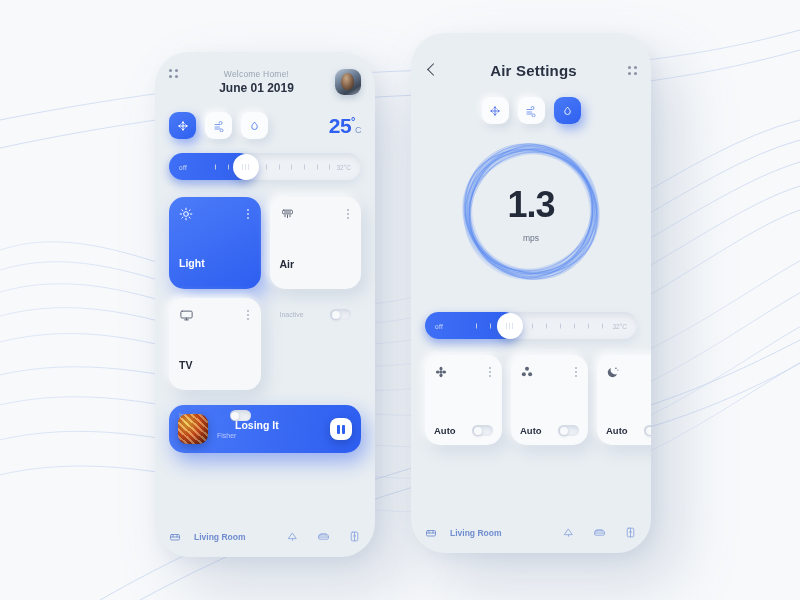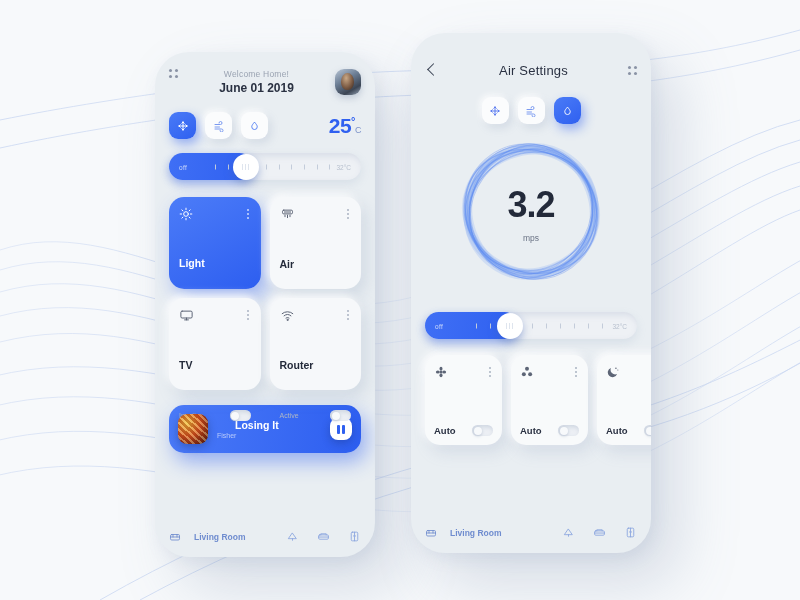--- a/index.html
+++ b/index.html
@@ -35,21 +35,21 @@
             box-shadow: 0 3px 7px rgba(110,130,160,.35); position: relative; }
   .avatar::after { content:""; position:absolute; left:6px; top:4px; width:13px; height:17px;
             border-radius:50% 50% 44% 44%;
             background: radial-gradient(ellipse at 40% 30%, #c9a886 0%, #7d5c45 55%, #33241d 100%); }
 
   
   .hdr2 { display:flex; align-items:center; justify-content:space-between; padding-top:22px; height:52px; }
   .chev { width:14px; height:14px; position:relative; }
   .chev::before { content:""; position:absolute; left:4px; top:2px; width:8px; height:8px;
      border-left:1.6px solid #3a4254; border-bottom:1.6px solid #3a4254; transform: rotate(45deg); }
-  .title2 { font-size: 13px; font-weight: normal; color: #2a3142; letter-spacing: .2px; }
+  .title2 { font-size: 15px; font-weight: bold; color: #2a3142; letter-spacing: .2px; }
 
   
   .modes { display: flex; gap: 9px; margin-top: 8px; align-items: center; }
   .modes.center { justify-content: center; margin-top: 12px; }
   .mbtn { width: 27px; height: 27px; border-radius: 9px; background: #fbfcfd;
           display: flex; align-items: center; justify-content: center;
           box-shadow: 3px 4px 9px rgba(130,150,180,.22), -2px -2px 6px rgba(255,255,255,.9); }
   .mbtn.on { background: linear-gradient(145deg,#4a7bf7,#2f60f0);
              box-shadow: 3px 5px 11px rgba(47,96,240,.45); }
   .temp { margin-left: auto; font-size: 21px; font-weight: bold; color: #2f60f0; letter-spacing: -.5px; }
@@ -289,40 +289,20 @@
         </div>
         <div class="name">TV</div>
         <div class="foot">
           <div class="status">Inactive</div>
           <div class="toggle">
                 <i></i>
               </div>
         </div>
       </div>
 
-      <div class="card">
-        <div class="top">
-          <svg width="15" height="15" viewBox="0 0 24 24" fill="none" stroke="#5d6576" stroke-width="1.6" stroke-linecap="round">
-            <path d="M3.5 9a13 13 0 0 1 17 0M6.5 12.5a8.5 8.5 0 0 1 11 0M9.5 16a4 4 0 0 1 5 0"></path>
-                <circle cx="12" cy="19" r="1"></circle>
-          </svg>
-          <div class="kebab">
-                <i></i>
-                <i></i>
-                <i></i>
-              </div>
-        </div>
-        <div class="name">Router</div>
-        <div class="foot">
-          <div class="status">Active</div>
-          <div class="toggle">
-                <i></i>
-              </div>
-        </div>
-      </div>
 
     </div>
 
     <div class="player">
       <div class="cover"></div>
       <div class="song">
         <div class="t">Losing It</div>
         <div class="a">Fisher</div>
       </div>
       <div class="pause">
@@ -410,21 +390,21 @@
           <circle r="64" transform="rotate(168) scale(0.96,1.01)"></circle>
         </g>
         <g fill="none" stroke="#6f9bf5" stroke-opacity=".20" stroke-width="6" transform="translate(95,86)">
           <circle r="64" transform="rotate(20) scale(1.04,0.94)"></circle>
           <circle r="62" transform="rotate(70) scale(0.95,1.05)"></circle>
           <circle r="65" transform="rotate(125) scale(1.02,0.98)"></circle>
           <circle r="63" transform="rotate(160) scale(0.97,1.03)"></circle>
         </g>
       </svg>
       <div class="val">
-        <div class="num">3.2</div>
+        <div class="num">1.3</div>
         <div class="unit">mps</div>
       </div>
     </div>
 
     <div class="slider">
       <div class="sl-fill"></div>
       <div class="ticks">
             <i></i>
             <i></i>
             <i></i>

